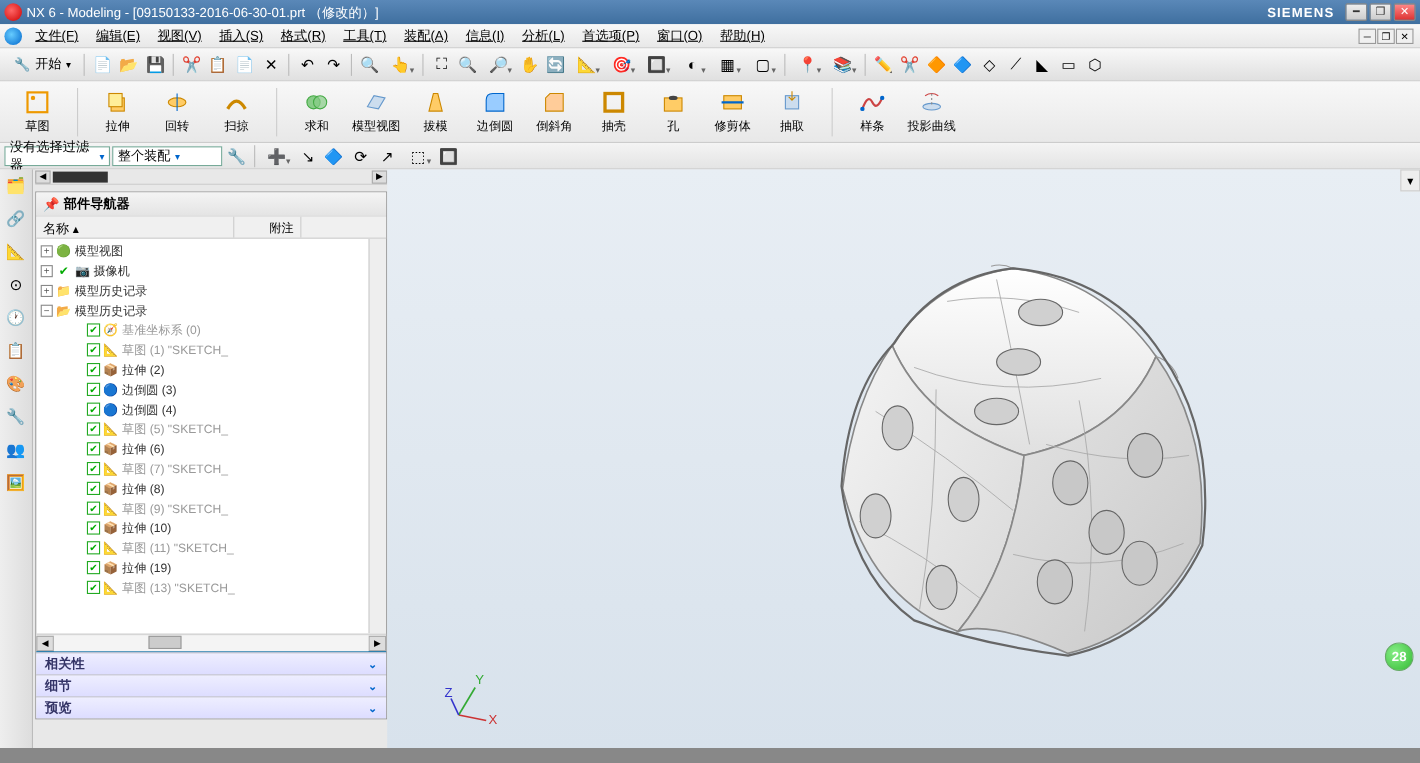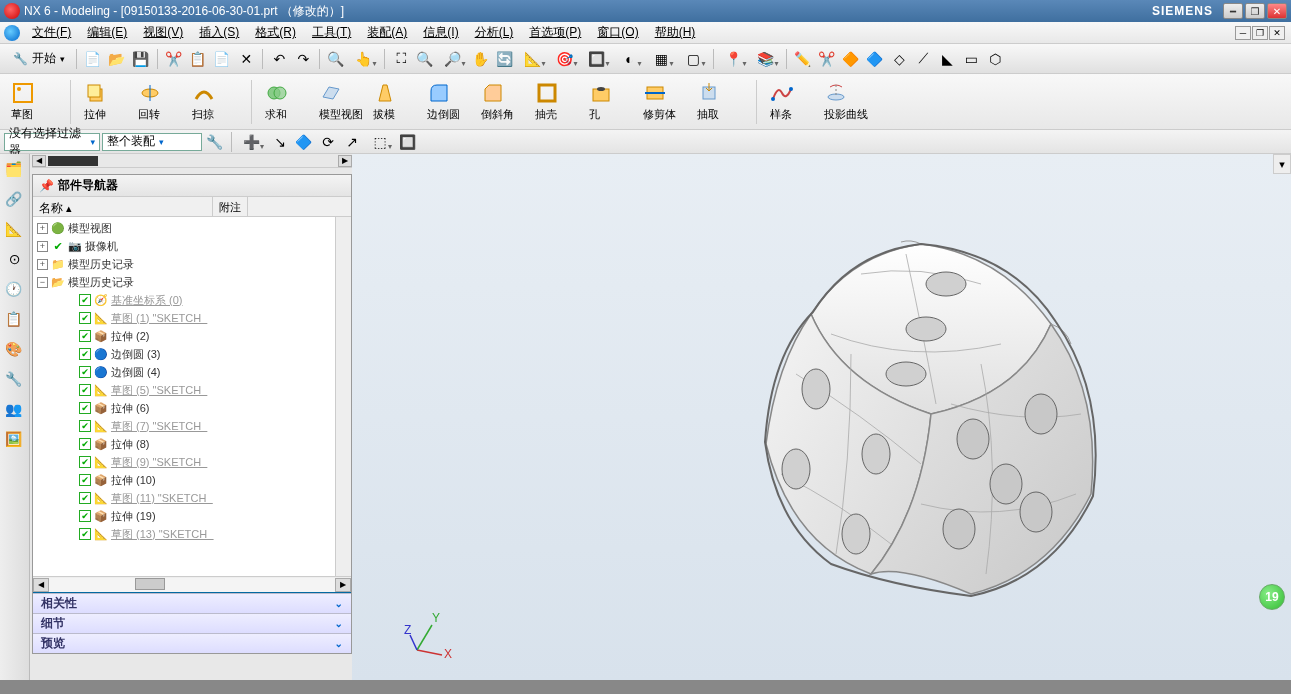--- a/index.html
+++ b/index.html
@@ -17,47 +17,47 @@
 .menubar .mspacer{flex:1;}
 .mdibtns{display:flex;gap:1px;margin-right:2px;}
 .mdibtns .mb{width:16px;height:14px;border:1px solid #999;background:#f0f0f0;display:flex;align-items:center;justify-content:center;font-size:9px;cursor:pointer;}
 .toolbar1{height:30px;background:linear-gradient(#f8f8f8,#e0e0e0);display:flex;align-items:center;padding:2px 6px;border-bottom:1px solid #ccc;gap:2px;}
 .tbtn{width:22px;height:22px;display:flex;align-items:center;justify-content:center;border:1px solid transparent;border-radius:2px;cursor:pointer;font-size:14px;}
 .tbtn.withdrop{width:30px;position:relative;}
 .tbtn.withdrop::after{content:"▾";font-size:8px;position:absolute;right:2px;bottom:1px;color:#666;}
 .start-btn{display:flex;align-items:center;gap:4px;padding:2px 6px;border:1px solid transparent;border-radius:2px;cursor:pointer;}
 .tsep{width:1px;height:20px;background:#bbb;margin:0 3px;}
 .ribbon{height:56px;background:linear-gradient(#f8f8f8,#e8e8e8);display:flex;align-items:center;padding:2px 10px;border-bottom:1px solid #ccc;gap:6px;}
-.rbtn{display:flex;flex-direction:column;justify-content:center;width:48px;height:50px;cursor:pointer;border:1px solid transparent;border-radius:3px;}
+.rbtn{display:flex;flex-direction:column;align-items:center;justify-content:center;width:48px;height:50px;cursor:pointer;border:1px solid transparent;border-radius:3px;}
 .rbtn .ricon{width:24px;height:24px;margin-bottom:2px;}
 .rbtn .rlabel{font-size:11px;}
 .rsep{width:1px;height:44px;background:#ccc;margin:0 6px;}
 .filterbar{height:24px;background:linear-gradient(#f4f4f4,#e4e4e4);display:flex;align-items:center;padding:2px 4px;border-bottom:1px solid #ccc;gap:2px;}
 .combo{height:18px;border:1px solid #7a9;background:#fff;display:flex;align-items:center;padding:0 4px;font-size:11px;cursor:pointer;}
 .combo::after{content:"▾";margin-left:4px;color:#06c;font-size:9px;}
 .main{display:flex;height:526px;position:relative;}
 .lefttoolstrip{width:30px;background:linear-gradient(90deg,#eee,#ddd);display:flex;flex-direction:column;align-items:center;padding-top:4px;gap:8px;border-right:1px solid #bbb;}
 .lefttoolstrip .lt{width:22px;height:22px;display:flex;align-items:center;justify-content:center;cursor:pointer;border:1px solid transparent;border-radius:2px;font-size:14px;}
 .navpanel{width:320px;background:#fff;border:1px solid #999;display:flex;flex-direction:column;margin-left:2px;margin-top:20px;height:480px;}
 .navscroll{height:14px;background:#e8e8e8;border-bottom:1px solid #ccc;display:flex;align-items:center;position:absolute;top:0;left:32px;width:320px;}
 .navscroll .arr{width:14px;height:12px;background:#ddd;border:1px solid #aaa;display:flex;align-items:center;justify-content:center;font-size:8px;cursor:pointer;}
 .navscroll .thumb{width:50px;height:10px;background:#333;margin-left:2px;}
 .navhead{height:22px;background:linear-gradient(#f4f4f4,#e4e4e4);display:flex;align-items:center;padding:0 6px;border-bottom:1px solid #ccc;font-weight:bold;}
 .navhead .pin{margin-right:4px;color:#c80;}
-.navcols{height:20px;background:#f0f0f0;display:flex;border-bottom:1px solid #ccc;}
+.navcols{height:20px;background:#f0f0f0;display:flex;border-bottom:1px solid #ccc;gap:26px;}
 .navcols .col{padding:3px 6px;border-right:1px solid #ccc;font-size:11px;}
 .navcols .col.name{width:180px;}
 .navtree{flex:1;overflow-y:auto;overflow-x:hidden;padding:2px 0;}
 .treerow{display:flex;align-items:center;height:18px;padding-left:4px;cursor:pointer;white-space:nowrap;}
 .treerow .exp{width:11px;height:11px;border:1px solid #888;display:flex;align-items:center;justify-content:center;font-size:9px;margin-right:3px;background:#fff;color:#555;line-height:1;}
 .treerow .noexp{width:14px;display:inline-block;}
 .treerow .chk{width:12px;height:12px;border:1px solid #2a2;margin-right:3px;display:flex;align-items:center;justify-content:center;font-size:9px;color:#0a0;background:#fff;}
 .treerow .ticon{width:14px;height:14px;margin-right:3px;display:inline-flex;align-items:center;justify-content:center;font-size:11px;}
 .treerow .tlabel{font-size:11px;color:#333;}
-.treerow .tlabel.gray{color:#999;text-decoration:underline;}
+.treerow .tlabel.gray{color:#999;}
 .ind2{padding-left:32px;}
 .navfoot{border-top:1px solid #0369a1;}
 .navfoot .sec{height:20px;background:linear-gradient(#eef,#ddf);display:flex;align-items:center;justify-content:space-between;padding:0 8px;border-top:1px solid #bbc;cursor:pointer;font-weight:bold;color:#336;}
 .navfoot .sec .chev{color:#06c;font-size:10px;}
 .hscroll{height:16px;background:#eee;display:flex;align-items:center;border-top:1px solid #ccc;}
 .hscroll .har{width:16px;height:14px;background:#ddd;border:1px solid #aaa;display:flex;align-items:center;justify-content:center;font-size:8px;}
 .hscroll .htrack{flex:1;height:14px;background:#f4f4f4;position:relative;}
 .hscroll .hthumb{position:absolute;left:30%;width:30px;height:12px;background:#ccc;border:1px solid #999;top:0;}
 .viewport{flex:1;background:linear-gradient(180deg,#e8eef4 0%,#d8e2ec 100%);position:relative;}
 .triad{position:absolute;left:50px;bottom:20px;width:50px;height:50px;}
@@ -500,18 +500,18 @@
         <line x1="15" y1="40" x2="40" y2="45" stroke="#c33" stroke-width="1.5"></line>
         <line x1="15" y1="40" x2="30" y2="15" stroke="#3a3" stroke-width="1.5"></line>
         <line x1="15" y1="40" x2="8" y2="25" stroke="#33c" stroke-width="1.5"></line>
         <text x="42" y="48" font-size="8" fill="#c33">X</text>
         <text x="30" y="12" font-size="8" fill="#3a3">Y</text>
         <text x="2" y="24" font-size="8" fill="#33c">Z</text>
       </svg>
     </div>
 
     <div class="badge">
-        <span>19</span>
+        <span>28</span>
       </div>
   </div>
 </div>
 
 <div class="bottombar"></div>
 
 </body></html>

